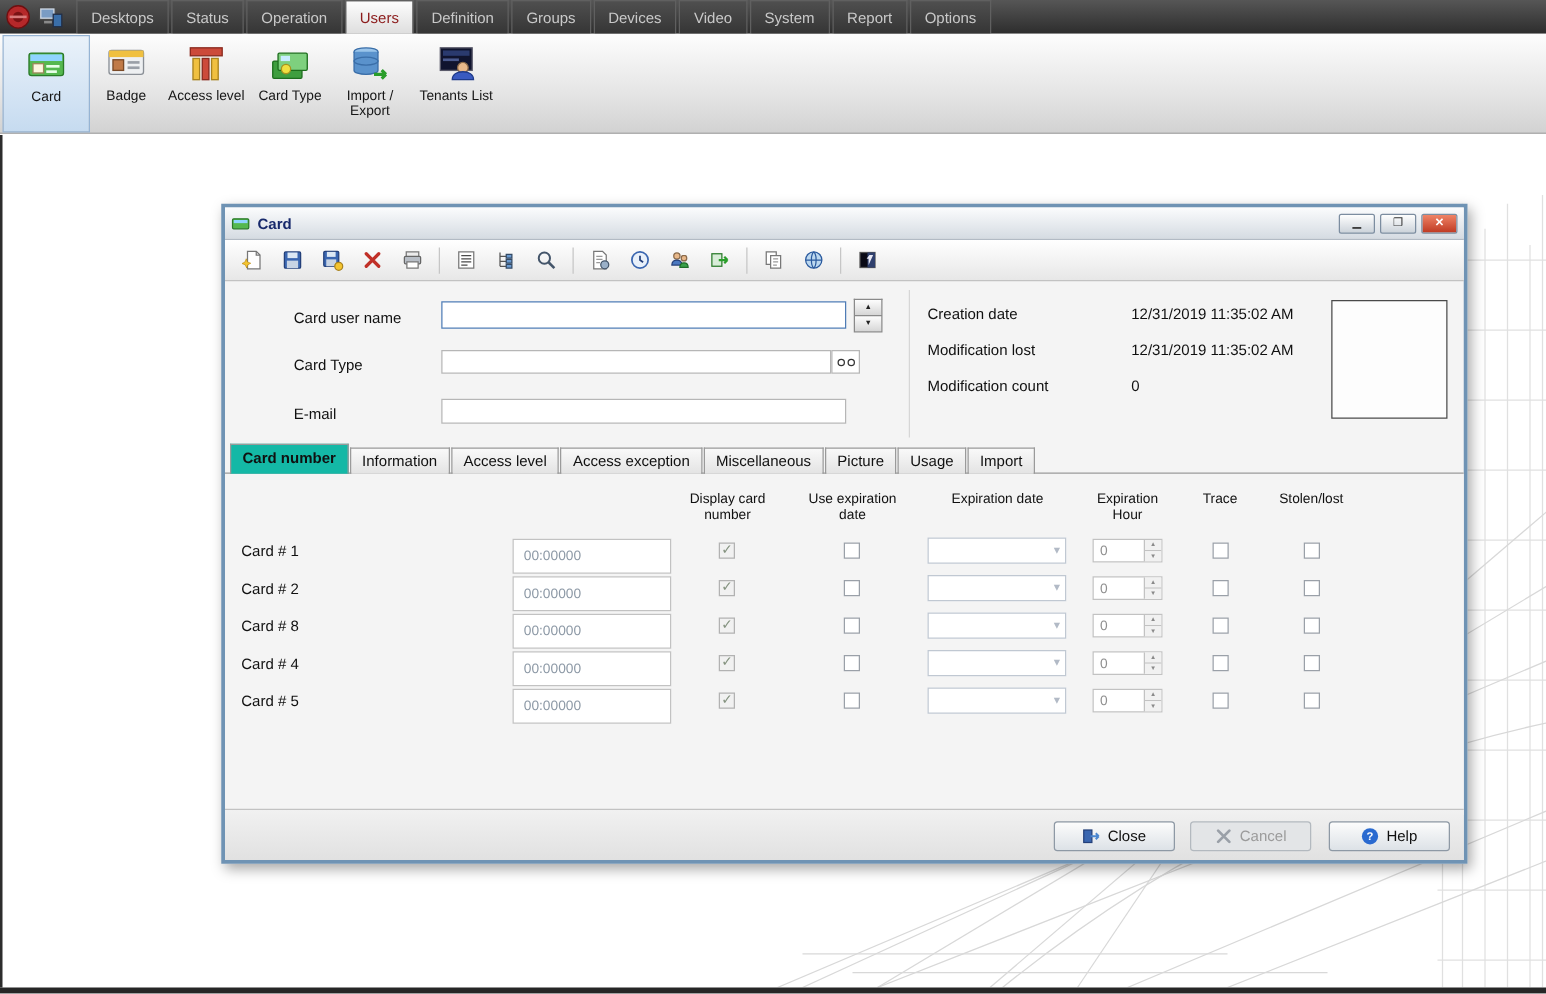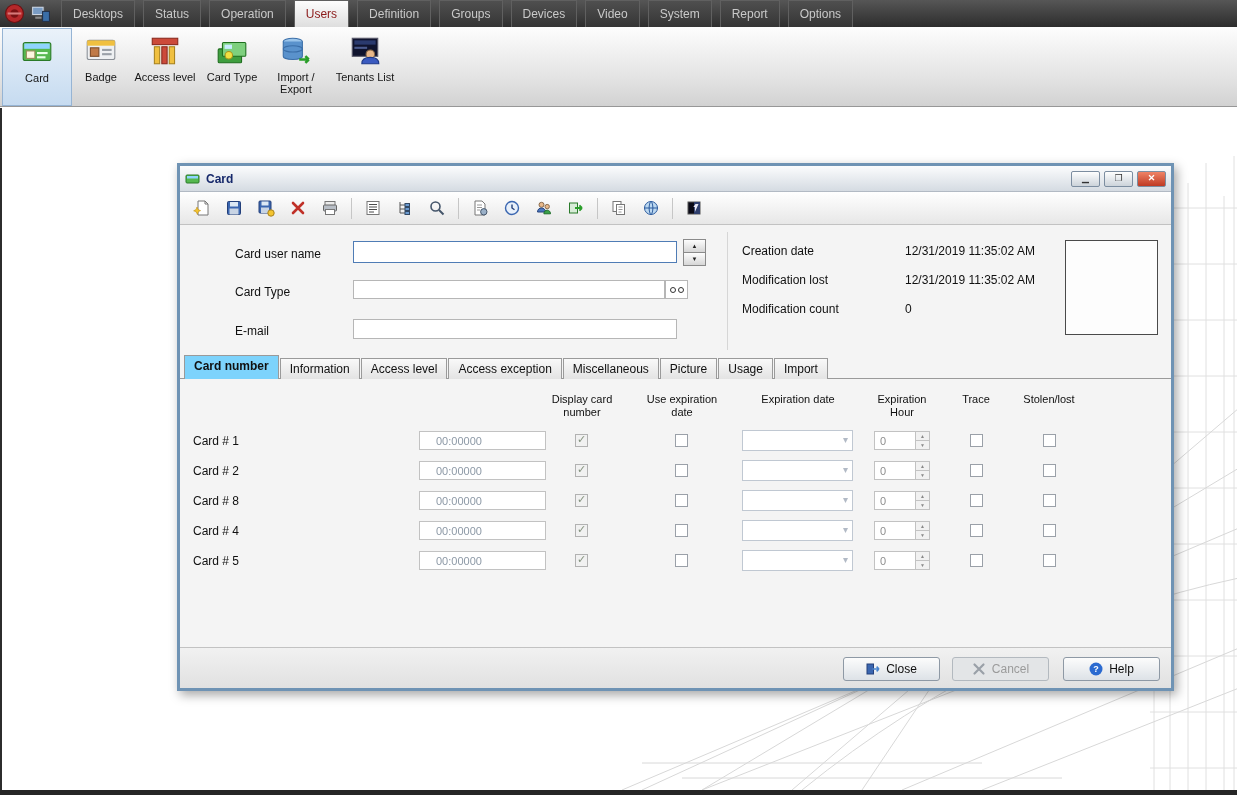--- a/index.html
+++ b/index.html
@@ -8,21 +8,21 @@
   .screen { position:relative; width:1237px; height:795px; background:#fff; overflow:hidden; }
 
   
   .menubar { position:absolute; top:0; left:0; right:0; height:27px;
              background:linear-gradient(#565656,#2d2d2d); display:flex; align-items:center; padding-left:4px; }
   .sysicons { display:flex; align-items:center; gap:5px; margin-right:10px; }
   .sysicon { width:21px; height:21px; display:block; }
   .menu-tabs { display:flex; height:27px; align-items:stretch; }
   .menu-tab { display:flex; align-items:center; padding:0 11px; font-size:12px; color:#c9c9c9;
               background:linear-gradient(#4f4f4f,#353535); border:1px solid #606060; border-bottom:none;
-              margin-right:8px; cursor:default; white-space:nowrap; }
+              margin-right:2px; cursor:default; white-space:nowrap; }
   .menu-tab.active { background:linear-gradient(#fdfdfd,#dedede); color:#8b1a1a; font-weight:normal; }
 
   
   .ribbon { position:absolute; top:27px; left:0; right:0; height:80px;
             background:linear-gradient(#fdfdfd,#e3e3e3 65%,#d2d2d2); border-bottom:1px solid #979797;
             display:flex; align-items:stretch; padding:1px 2px 0 2px; }
   .ribbon-item { display:flex; flex-direction:column; align-items:center; padding-top:6px;
                  font-size:11px; color:#161616; text-align:center; line-height:12px; cursor:default; }
   .ribbon-item.selected { background:linear-gradient(#eaf2fa,#c6dbF0); border:1px solid #96b4d4; }
   .ribbon-icon { width:34px; height:34px; margin-bottom:3px; flex:none; }
@@ -71,29 +71,29 @@
   .vdivider { position:absolute; left:547px; top:66px; width:1px; height:118px; background:#d6d6d6; }
   .meta-label { position:absolute; left:562px; font-size:12px; color:#101010; }
   .meta-value { position:absolute; left:725px; font-size:12px; color:#101010; }
   .picture-box { position:absolute; left:885px; top:74px; width:93px; height:95px;
                  border:1px solid #4a4a4a; background:#fdfdfd; }
 
   
   .tabstrip { position:absolute; left:4px; top:189px; height:24px; display:flex; align-items:flex-end; z-index:3; }
   .dtab { padding:3px 9px 4px 9px; font-size:12px; color:#101010; border:1px solid #9a9a9a; border-bottom:none;
           background:linear-gradient(#f9f9f9,#e3e3e3); margin-right:1px; height:21px; white-space:nowrap; cursor:default; }
-  .dtab.active { font-weight:bold; background:#7dd3fc; height:24px; position:relative; z-index:4; }
+  .dtab.active { font-weight:bold; background:#14b8a6; height:24px; position:relative; z-index:4; }
   .tabpanel { position:absolute; left:0; top:212px; right:0; height:274px; border-top:1px solid #9a9a9a;
               background:#f4f4f4; }
 
   .col-h { position:absolute; font-size:11px; line-height:13px; text-align:center; color:#101010; }
   .card-row { position:absolute; left:0; right:0; height:30px; }
   .row-label { position:absolute; left:13px; top:8px; font-size:12px; color:#101010; }
-  .num-input { position:absolute; left:239px; top:5px; width:127px; height:19px; border:1px solid #c2c2c2;
-               background:#fff; color:#8d99a6; font-size:11px; padding-left:16px;
+  .num-input { position:absolute; left:230px; top:5px; width:127px; height:28px; border:1px solid #c2c2c2;
+               background:#fff; color:#8d99a6; font-size:11px; padding-left:8px;
                font-family:"Liberation Sans",sans-serif; }
   .cb { position:absolute; top:8px; width:13px; height:13px; border:1px solid #9aa0a8; background:#fff; }
   .cb.checked-dis { background:#f1f1f1; border-color:#b2b2b2; }
   .cb.checked-dis::after { content:"✓"; position:absolute; left:1px; top:-2px; font-size:11px; color:#84927f; }
   .ddown { position:absolute; left:562px; top:4px; width:111px; height:21px; border:1px solid #c0c8d2;
            background:#fff; }
   .ddown .chev { position:absolute; right:4px; top:3px; font-size:10px; color:#b2bac6; }
   .spin { position:absolute; left:694px; top:5px; width:56px; height:19px; border:1px solid #c2c2c2;
           background:#fff; display:flex; }
   .spin-val { flex:1; font-size:11px; color:#8f8f8f; padding:3px 0 0 5px; }

